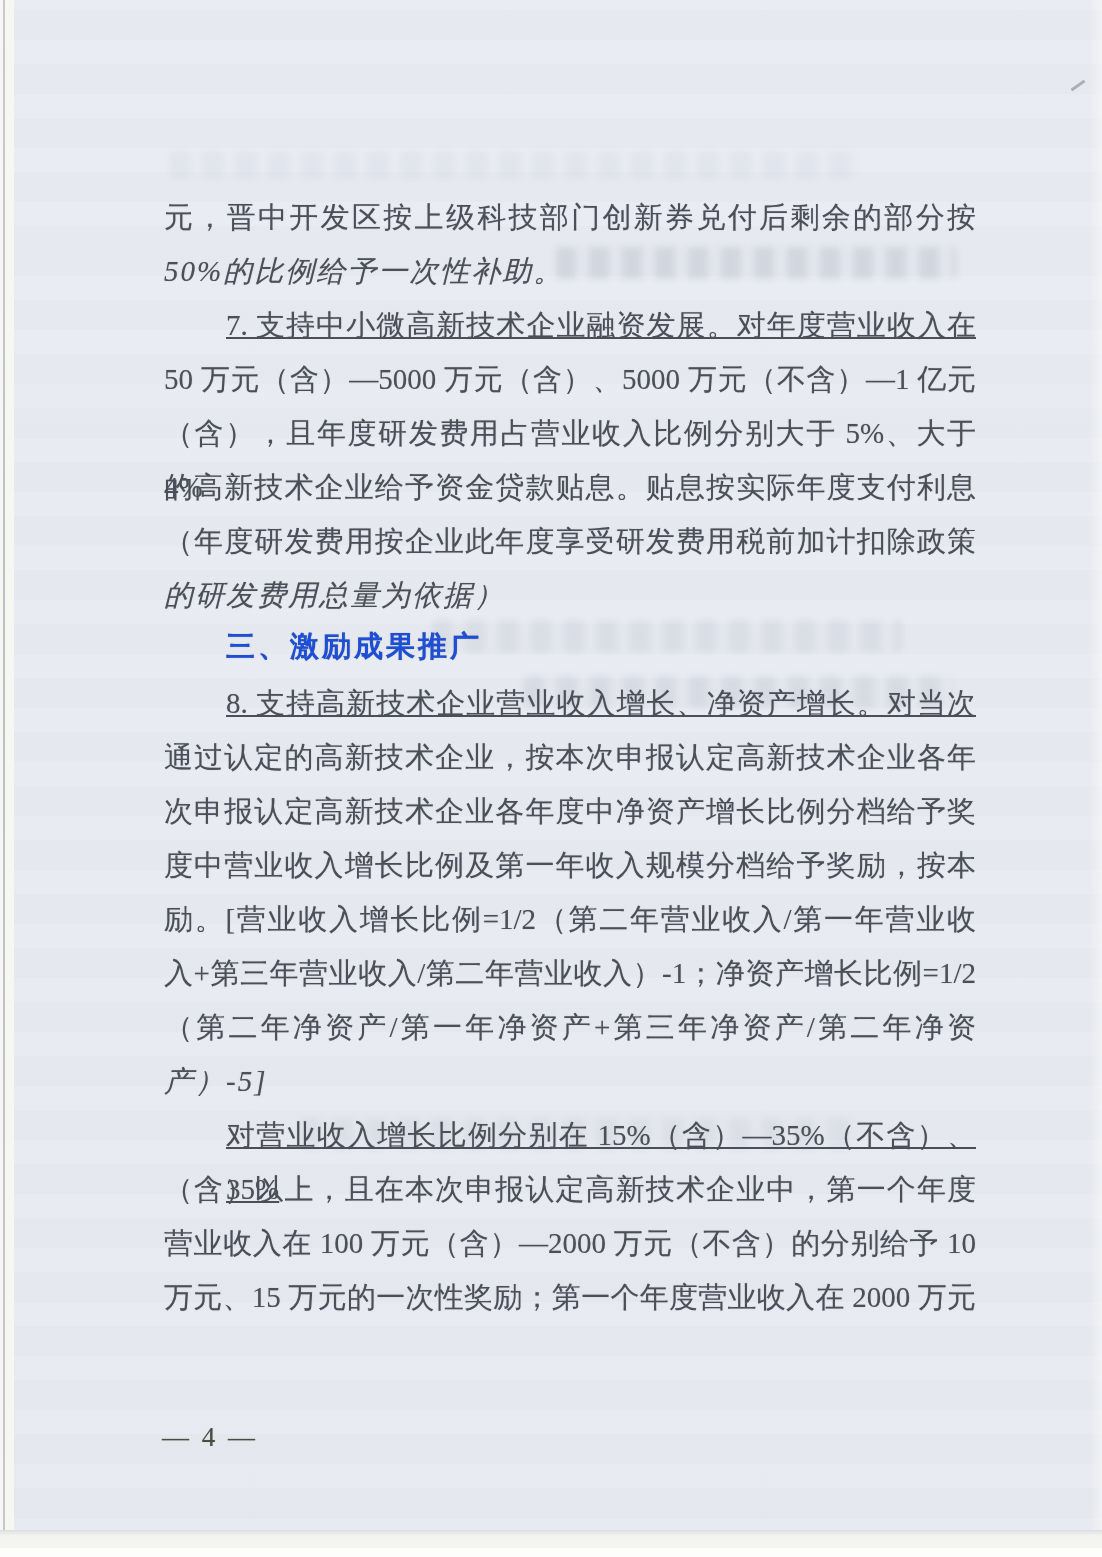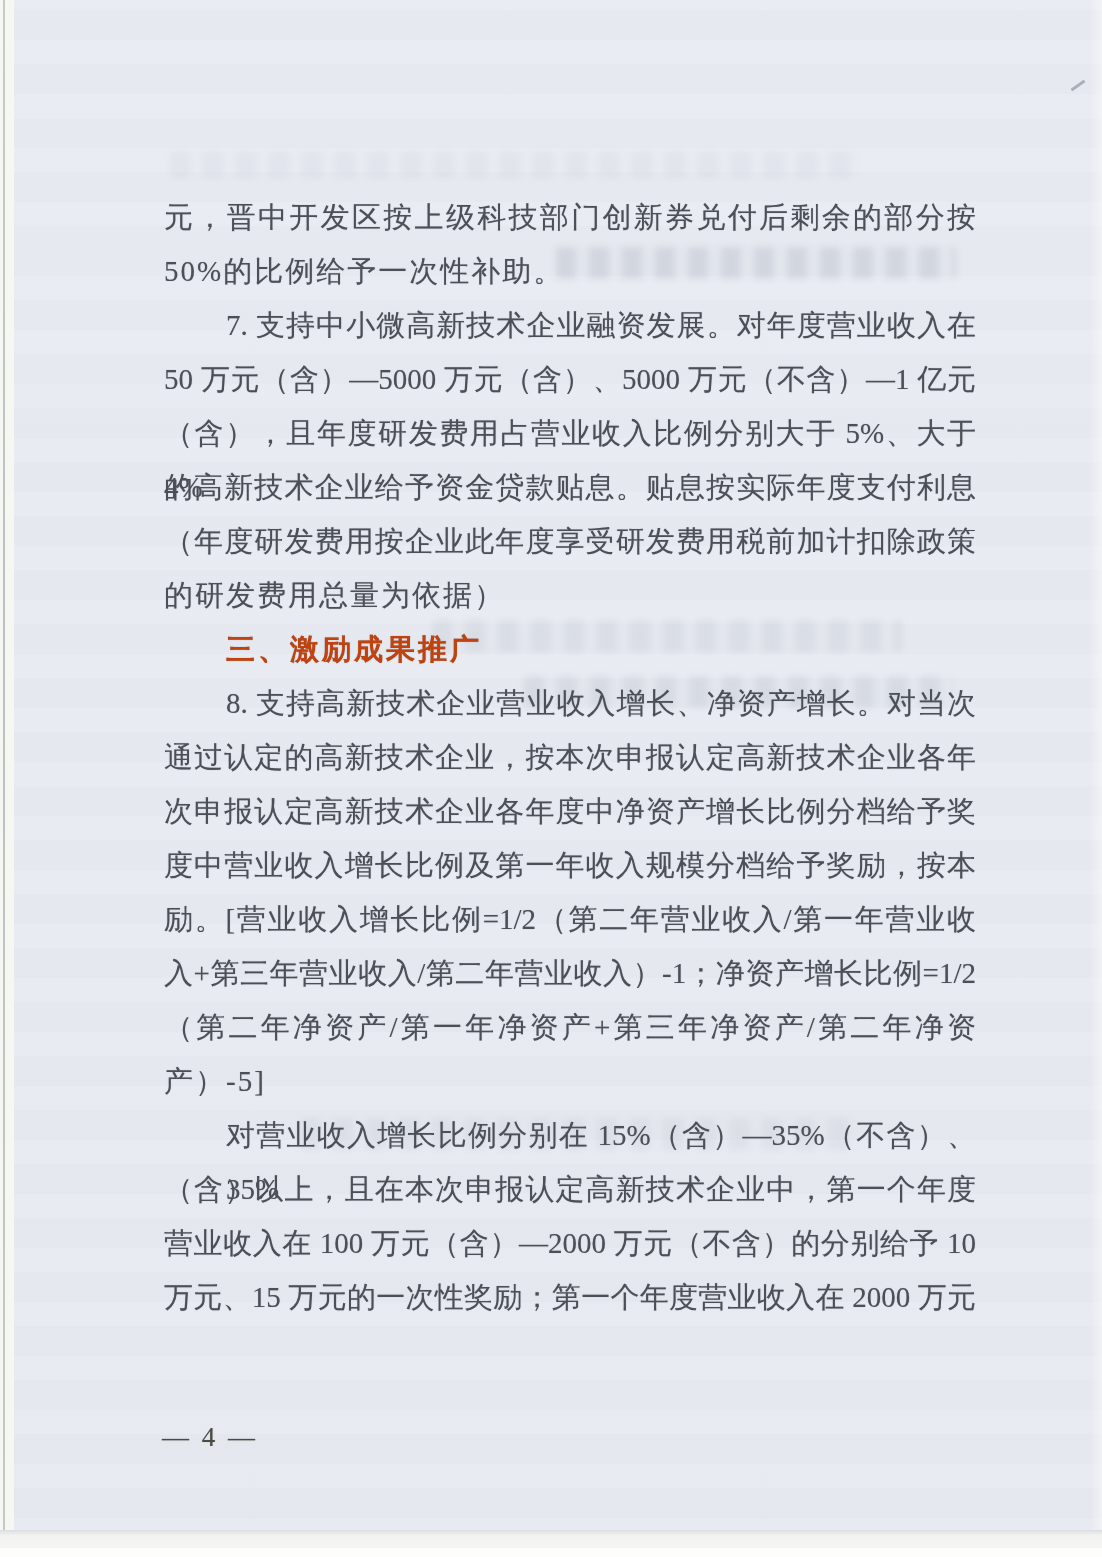--- a/index.html
+++ b/index.html
@@ -51,29 +51,30 @@
     position: absolute; left: 164px; top: 190px;
     width: 812px;
     color: #4a4f58;
     font-size: 29px;
     text-shadow: 0 0 1px rgba(71,76,85,.38);
   }
   .line {
     height: 54px; line-height: 54px;
     text-align: justify; text-align-last: justify;
   }
-  .line.end  { text-align: left; text-align-last: left; letter-spacing: 2px; }
-  .line.indent { padding-left: 62px; }
+  .line.end  { text-align: left; text-align-last: left; letter-spacing: 2px; font-style: italic; }
+  .line.indent { padding-left: 62px; text-decoration: underline; }
   .line.heading {
     text-align: left; text-align-last: left;
     padding-left: 62px;
     font-weight: 700;
     letter-spacing: 3px;
-    color: #c2410c;
+    color: #1d4ed8;
     text-shadow: 0 0 1px rgba(50,54,60,.55);
+    font-family: Liberation Mono, monospace;
   }
   
   .pagenum {
     position: absolute; left: 162px; top: 1422px;
     font-size: 27px; line-height: 30px;
     color: #4a4b42; letter-spacing: 3px;
     text-shadow: 0 0 1px rgba(70,70,60,.4);
   }
   
   .ghost {

